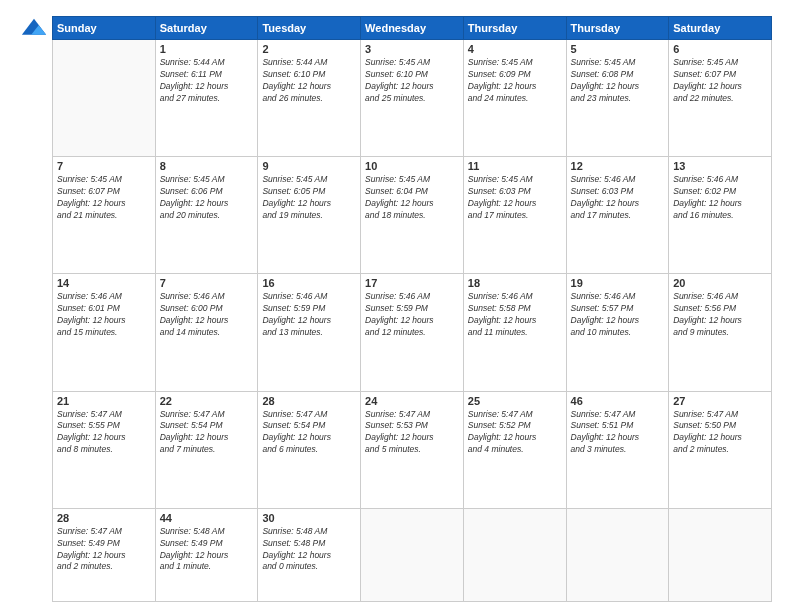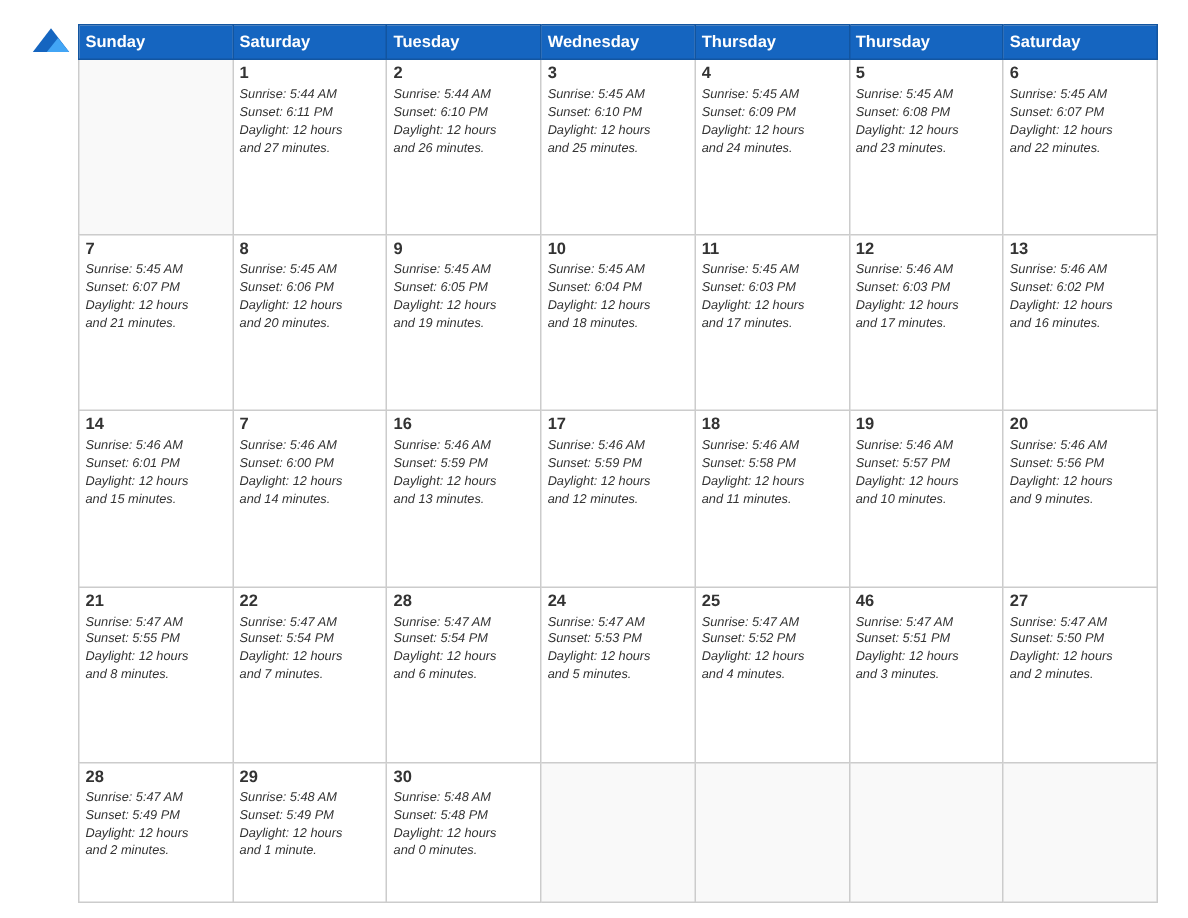--- a/index.html
+++ b/index.html
@@ -330,21 +330,21 @@
         </tr>
         <tr class="last-row">
           <td>
             <span class="day-num">28</span>
             <div class="day-info" style="white-space: pre-line;">Sunrise: 5:47 AM
 Sunset: 5:49 PM
 Daylight: 12 hours
 and 2 minutes.</div>
           </td>
           <td>
-            <span class="day-num">29</span>
+            <span class="day-num">44</span>
             <div class="day-info" style="white-space: pre-line;">Sunrise: 5:48 AM
 Sunset: 5:49 PM
 Daylight: 12 hours
 and 1 minute.</div>
           </td>
           <td>
             <span class="day-num">30</span>
             <div class="day-info" style="white-space: pre-line;">Sunrise: 5:48 AM
 Sunset: 5:48 PM
 Daylight: 12 hours

